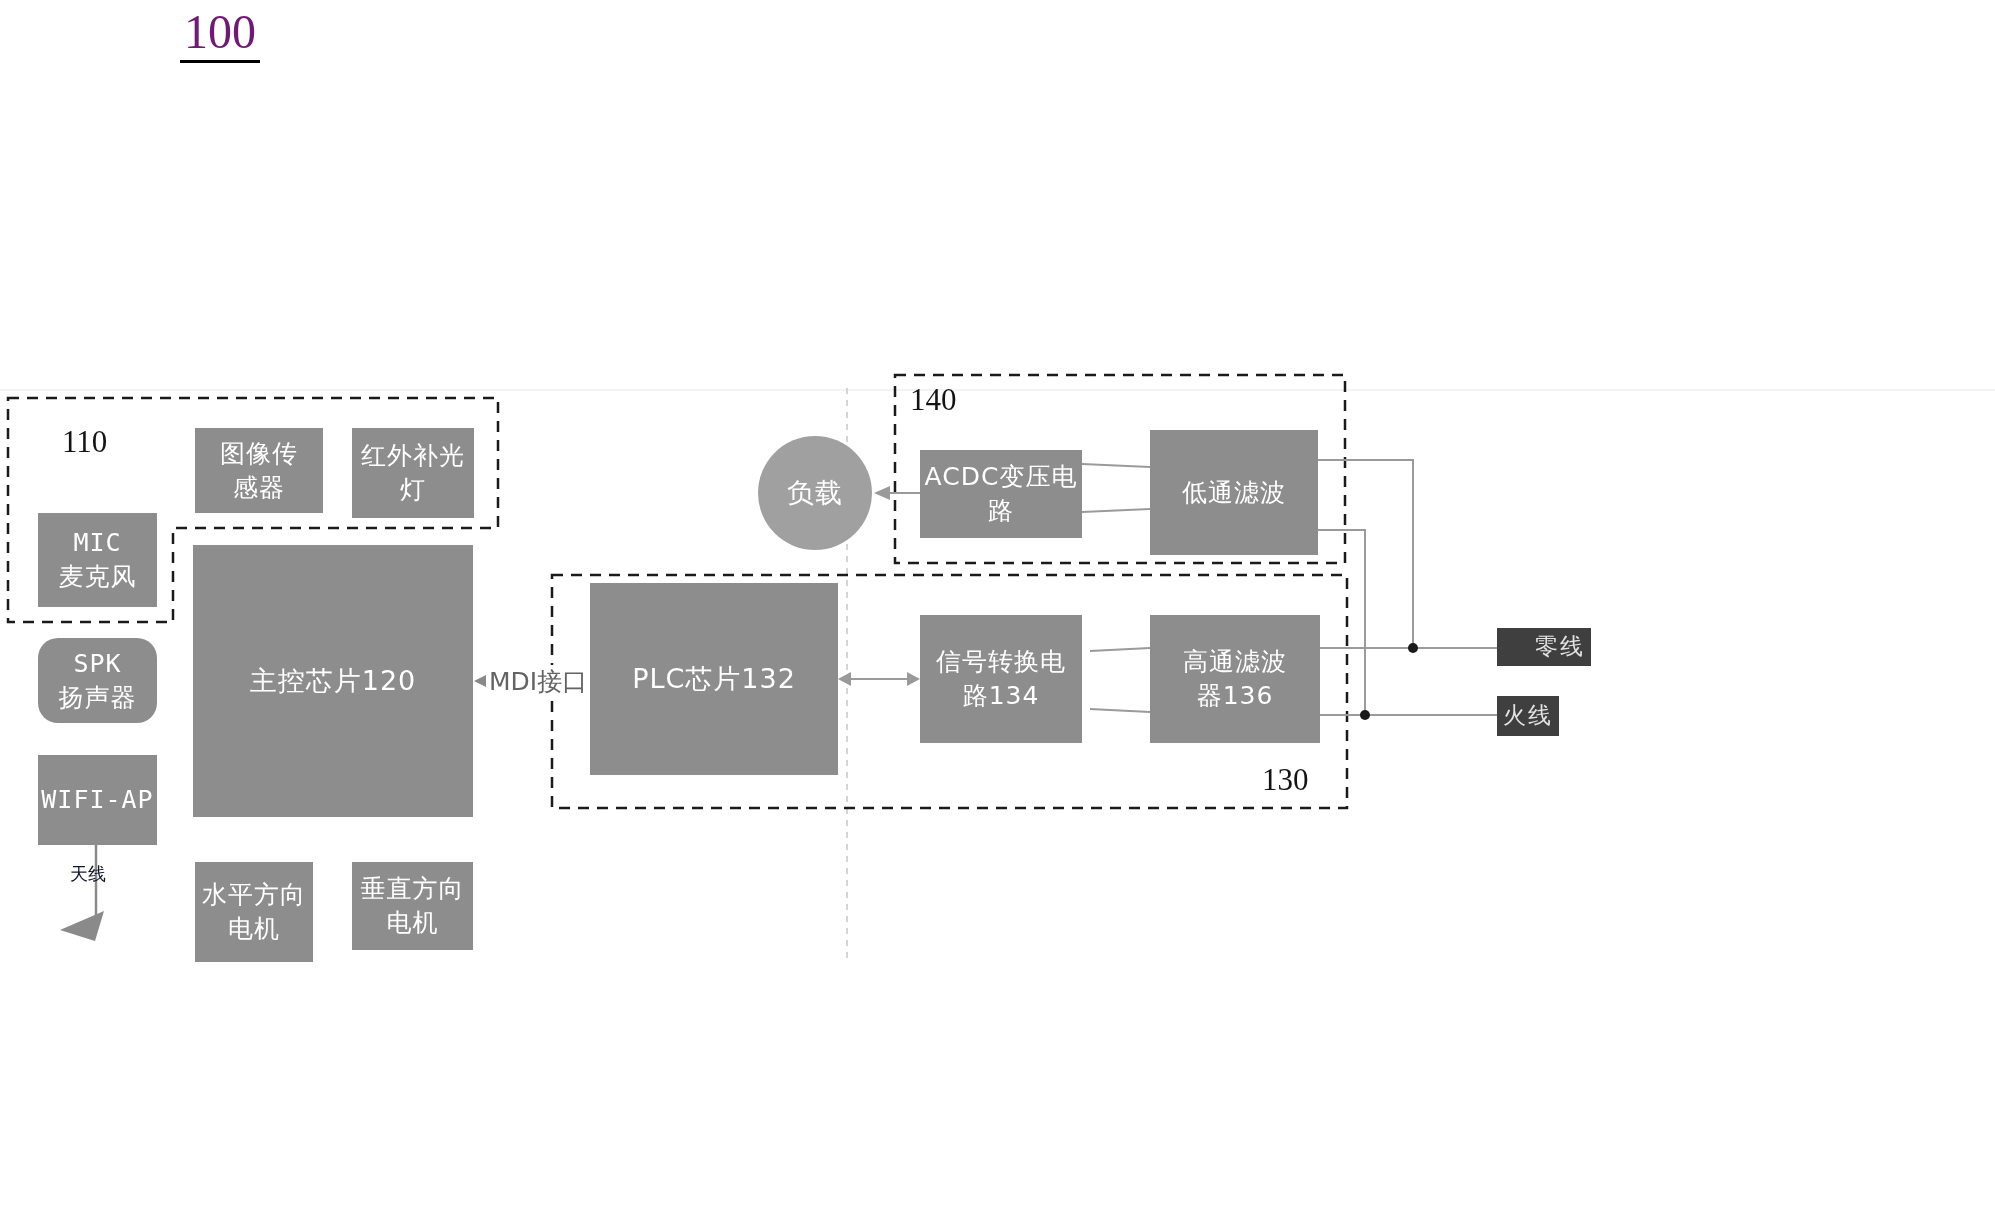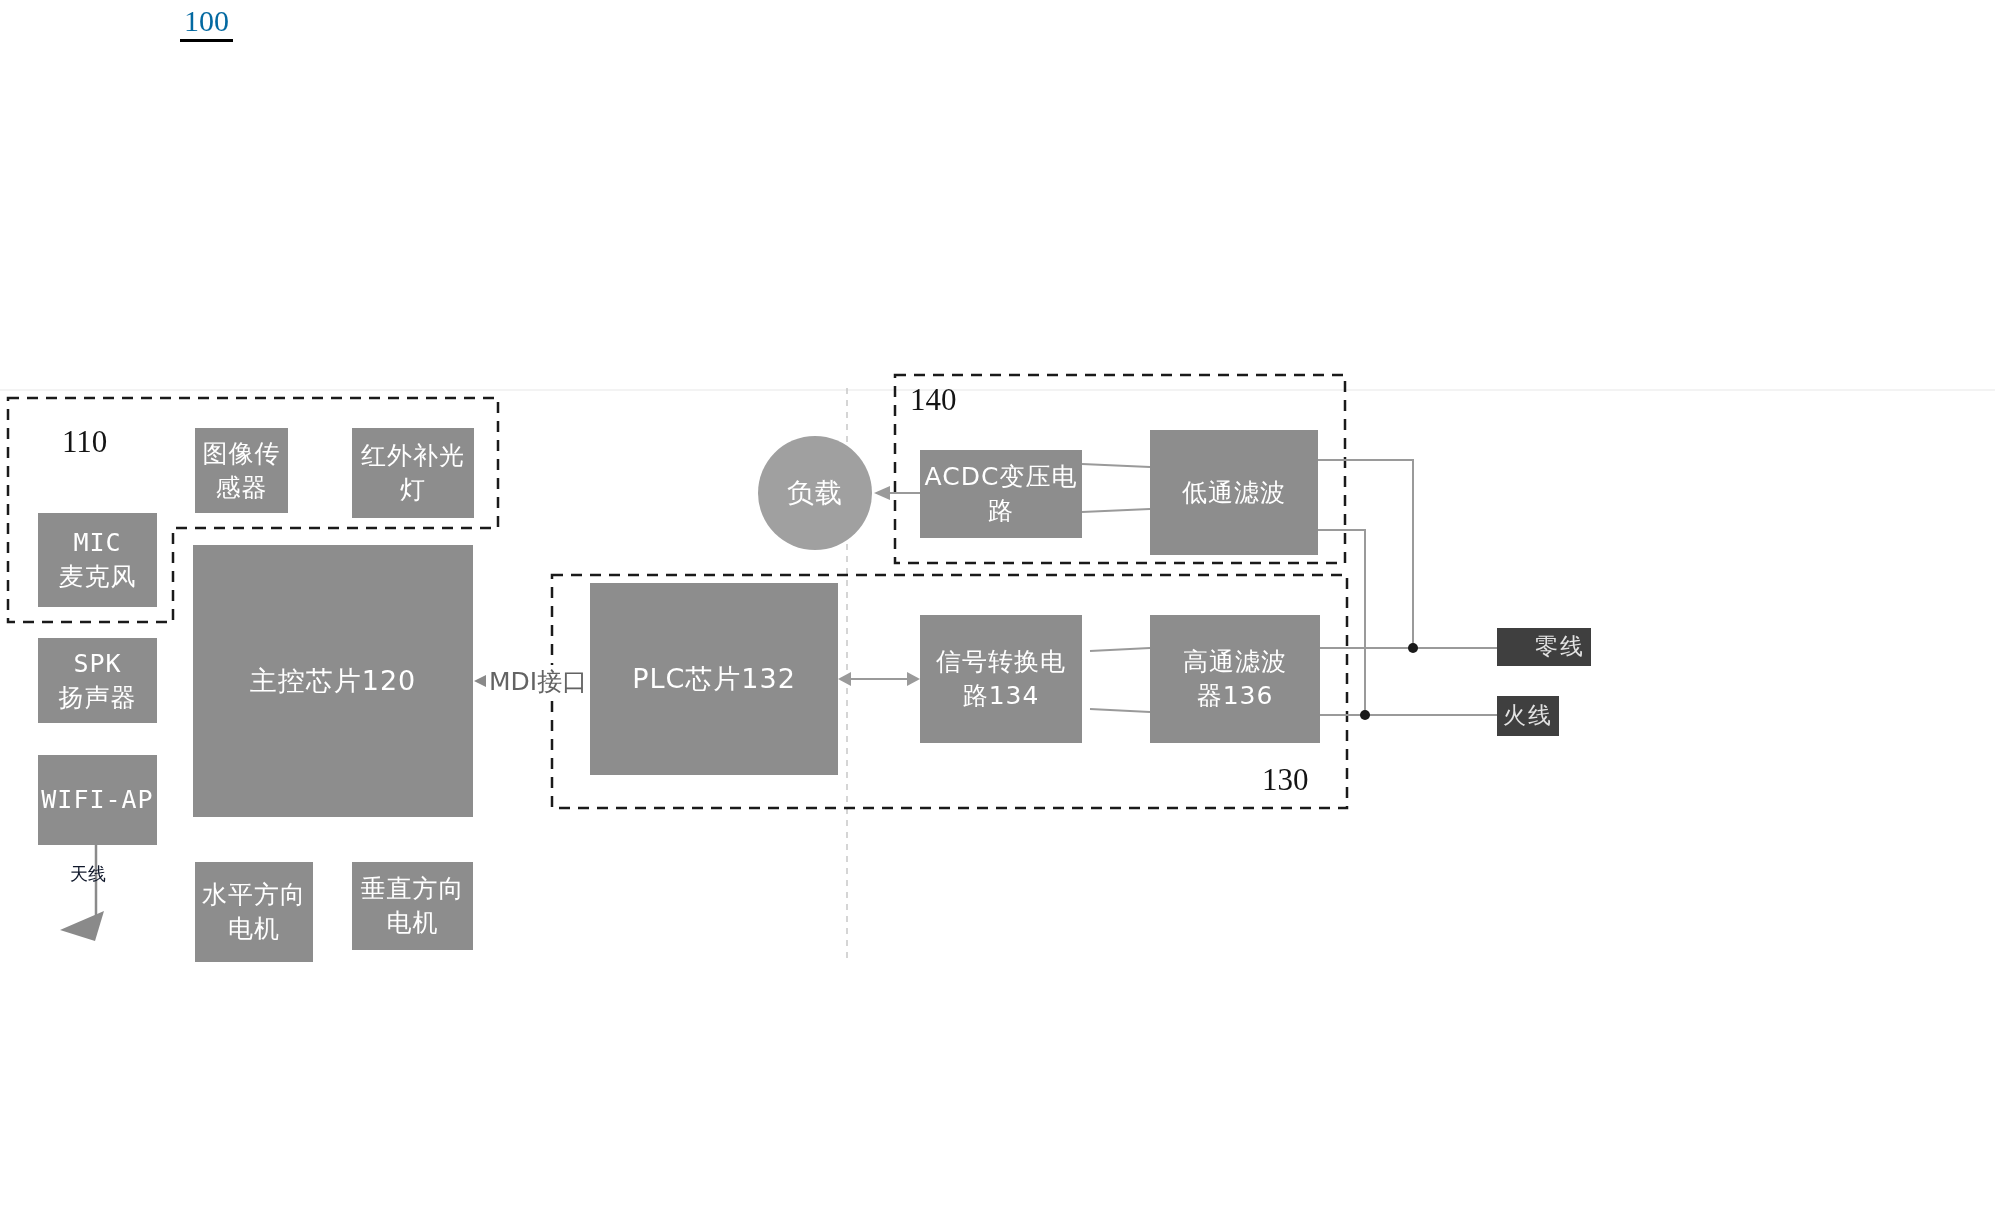--- a/index.html
+++ b/index.html
@@ -32,22 +32,22 @@
   .region-label{
     position:absolute;
     font-family:"Liberation Serif", serif;
     font-size:31px;
     color:#141414;
   }
   .title{
     position:absolute;
     left:180px;top:4px;
     font-family:"Liberation Serif", serif;
-    font-size:30px;
-    color:#0369a1;
+    font-size:48px;
+    color:#701a75;
     border-bottom:3px solid #000;
     padding:0 4px 1px 4px;
   }
   .float-label{
     position:absolute;
     color:#0f172a;
     font-size:18px;
   }
   .mdi-label{
     position:absolute;
@@ -104,28 +104,28 @@
     <polygon points="474,681 488,674 488,688" fill="#8a8a8a"></polygon>
     <polygon points="590,681 576,674 576,688" fill="#8a8a8a"></polygon>
   </svg>
 
   <div class="title">100</div>
 
   <div class="region-label" style="left:62px;top:424px;">110</div>
   <div class="region-label" style="left:910px;top:382px;">140</div>
   <div class="region-label" style="left:1262px;top:762px;">130</div>
 
-  <div class="box" style="left:195px;top:428px;width:93px;height:85px;text-align:center;">图像传
+  <div class="box" style="left:195px;top:428px;width:128px;height:85px;text-align:center;">图像传
 感器</div>
   <div class="box" style="left:352px;top:428px;width:122px;height:90px;">红外补光
 灯</div>
   <div class="box mono" style="left:38px;top:513px;width:119px;height:94px;">MIC
 麦克风</div>
 
-  <div class="box mono" style="left:38px;top:638px;width:119px;height:85px;">SPK
+  <div class="box mono" style="left:38px;top:638px;width:119px;height:85px;border-radius:20px;">SPK
 扬声器</div>
   <div class="box mono" style="left:38px;top:755px;width:119px;height:90px;">WIFI-AP</div>
 
   <div class="float-label" style="left:70px;top:862px;">天线</div>
 
   <div class="box big" style="left:193px;top:545px;width:280px;height:272px;">主控芯片120</div>
 
   <div class="box" style="left:195px;top:862px;width:118px;height:100px;">水平方向
 电机</div>
   <div class="box" style="left:352px;top:862px;width:121px;height:88px;">垂直方向

